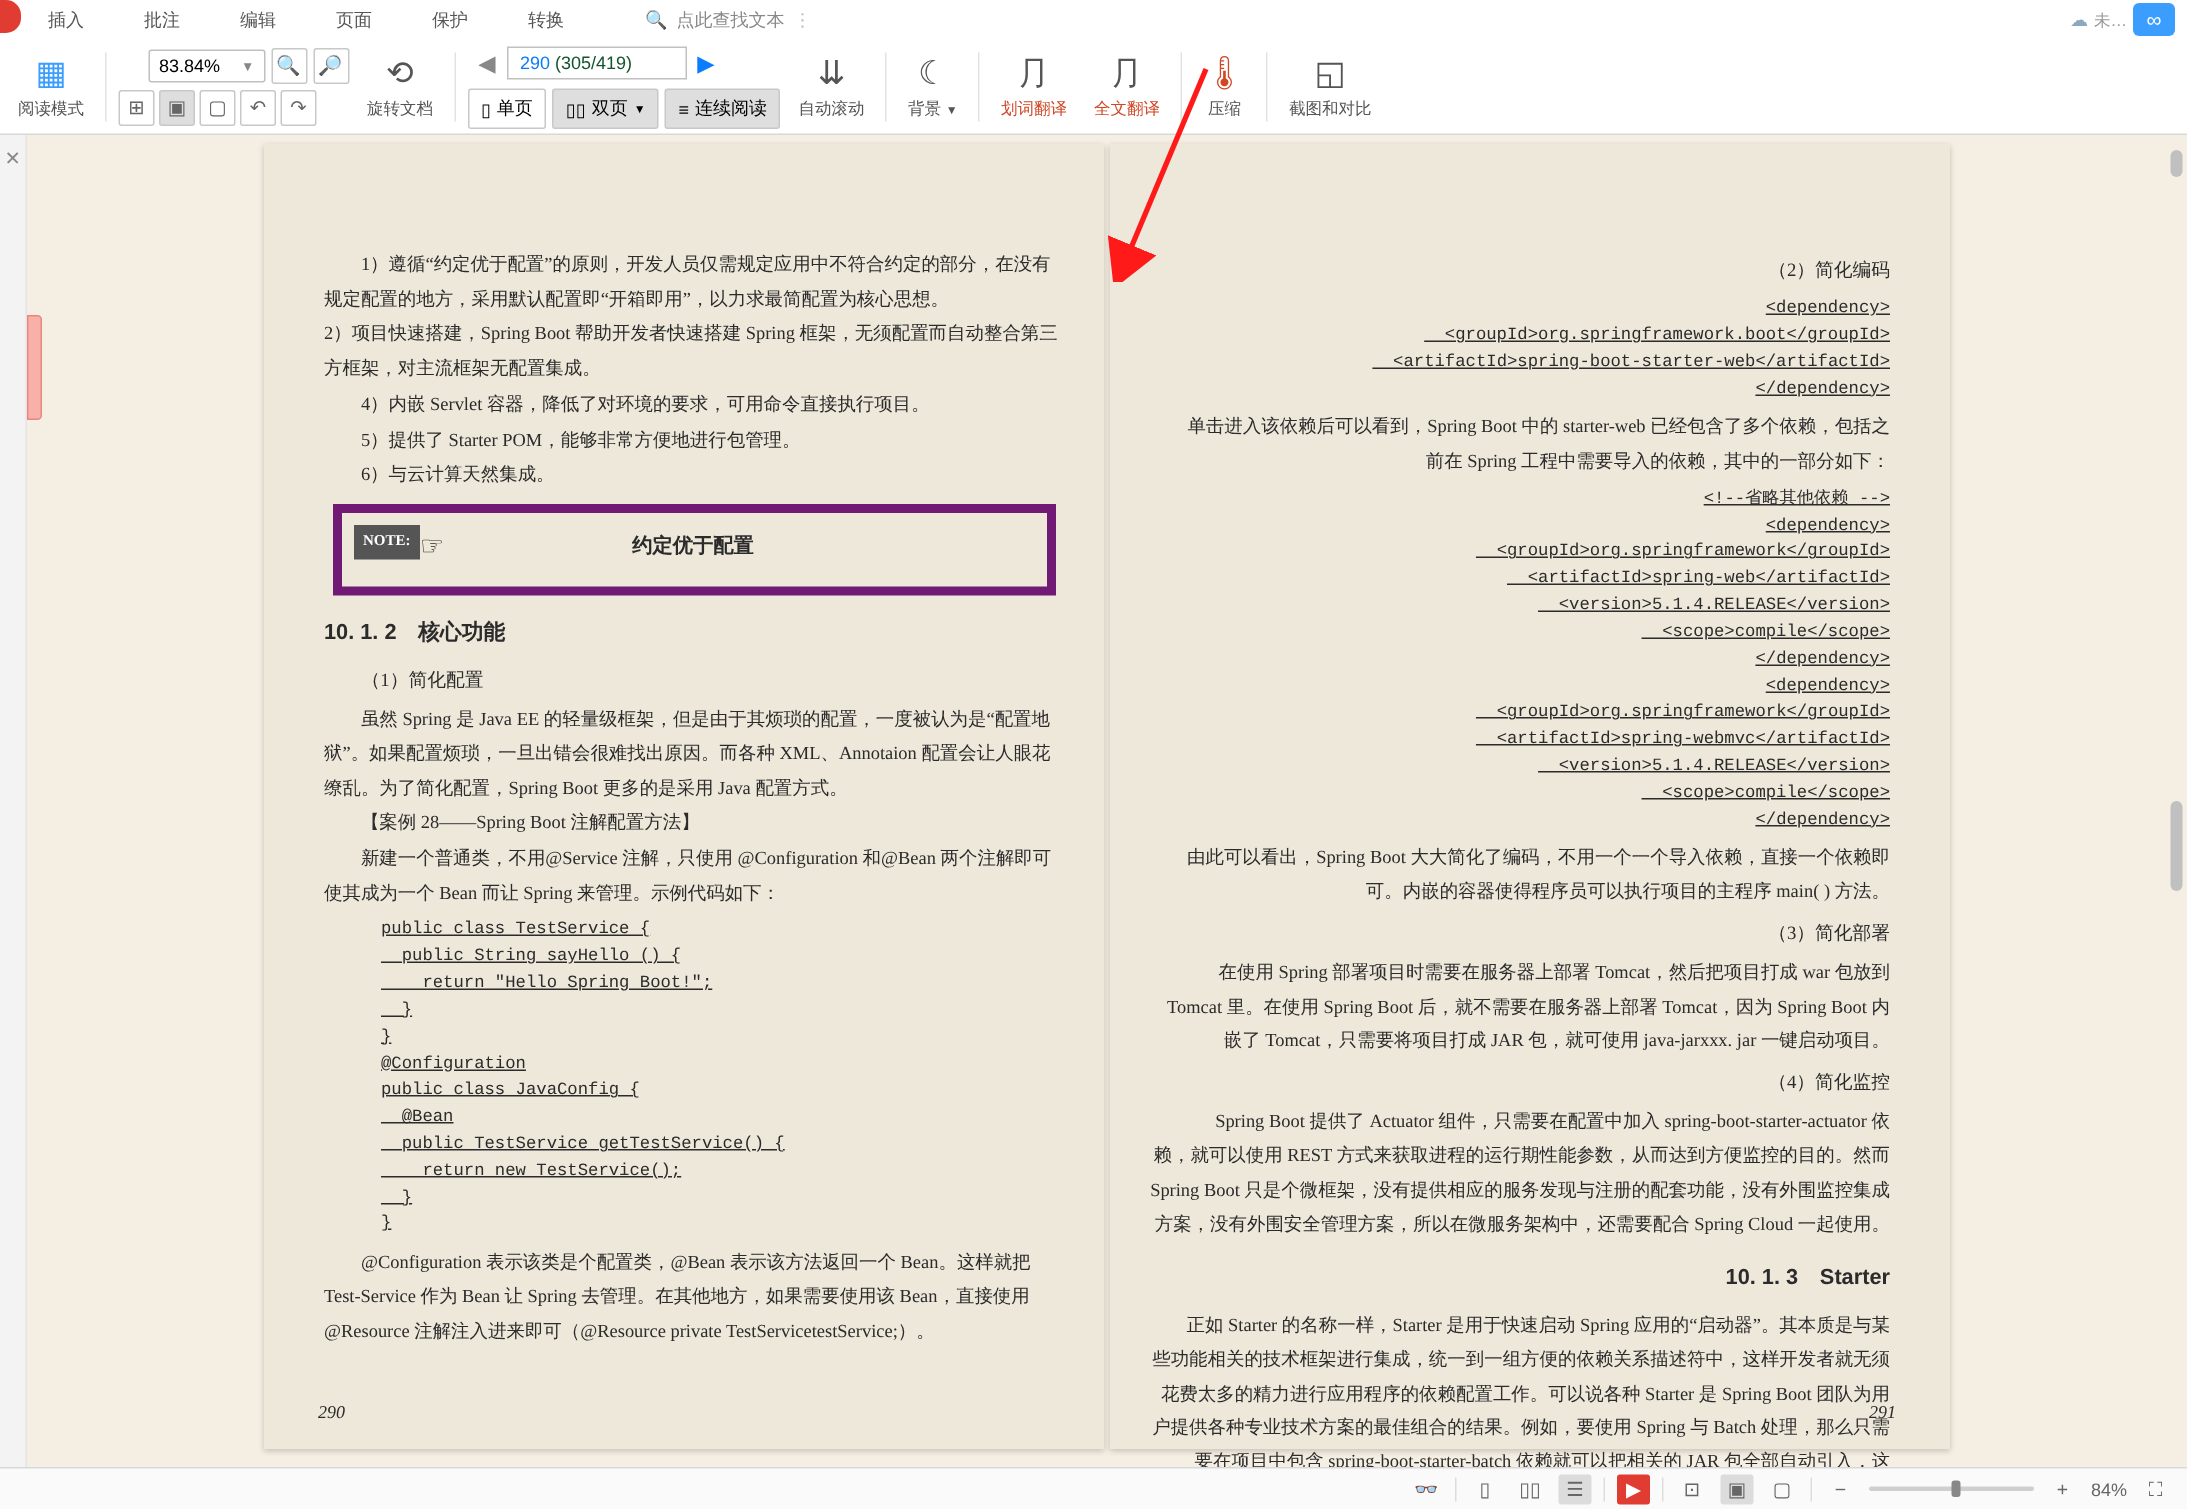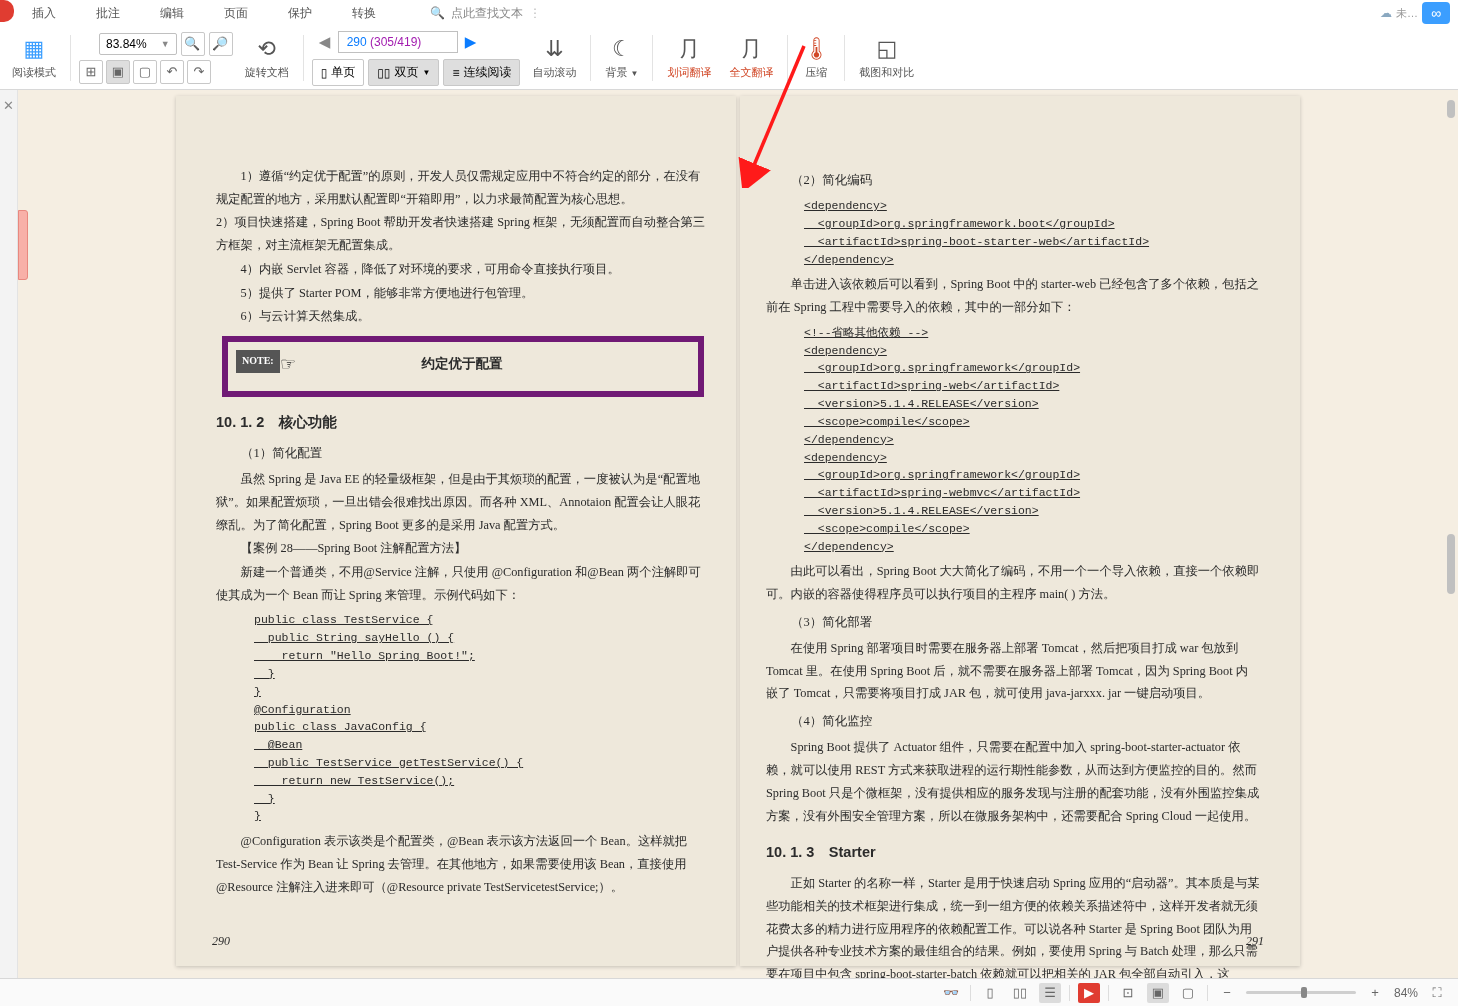--- a/index.html
+++ b/index.html
@@ -15,21 +15,21 @@
 .tool-group .glyph { font-size:22px; color:#555; height:28px; display:flex; align-items:center; }
 .tool-sep { width:1px; height:46px; background:#e3e3e3; margin:0 2px; }
 .zoom-box { border:1px solid #c0c0c0; padding:3px 6px; display:flex; align-items:center; gap:14px; border-radius:2px; font-size:12px; }
 .view-btns { display:flex; gap:3px; }
 .sq-btn { width:24px; height:24px; border:1px solid #c8c8c8; border-radius:2px; display:flex; align-items:center; justify-content:center; font-size:13px; color:#666; cursor:pointer; }
 .sq-btn.active { background:#dedede; }
 .nav-arr { width:26px; height:26px; display:flex; align-items:center; justify-content:center; font-size:15px; color:#888; cursor:pointer; }
 .nav-arr.on { color:#0a7cff; }
 .page-num { border:1px solid #c0c0c0; padding:3px 8px; width:120px; font-size:12px; }
 .page-num .cur { color:#0a7cff; }
-.page-num .tot { color:#a21caf;margin-top:12px; }
+.page-num .tot { color:#14532d;margin-top:12px; }
 .mode-btn { padding:4px 8px; border:1px solid #c8c8c8; border-radius:2px; display:flex; align-items:center; gap:4px; font-size:12px; cursor:pointer; }
 .mode-btn.active { background:#dedede; }
 .left-rail { position:absolute; top:90px; left:0; width:18px; bottom:28px; background:#f3f3f3; border-right:1px solid #e3e3e3; }
 .left-rail .x { color:#888; font-size:13px; text-align:center; margin-top:8px; cursor:pointer; }
 .workspace { position:absolute; top:90px; left:18px; right:0; bottom:28px; background:#f5eee2; display:flex; justify-content:center; overflow:hidden; }
 .scroll-thumb { position:absolute; right:3px; top:10px; width:8px; height:18px; background:#c0c0c0; border-radius:4px; }
 .scroll-thumb2 { position:absolute; right:3px; top:50%; width:8px; height:60px; background:#c0c0c0; border-radius:4px; }
 .vtab { position:absolute; left:0; top:120px; width:10px; height:70px; background:#f8b0a8; border:1px solid #e8887f; border-radius:0 3px 3px 0; }
 .spread { display:flex; gap:4px; margin-top:6px; }
 .page { width:560px; height:870px; background:#eee8db; box-shadow:0 1px 4px rgba(0,0,0,0.2); padding:68px 26px 24px 40px; font-family:SimSun,serif; font-size:12.3px; color:#2b2b2b; line-height:1.85; position:relative; }
@@ -200,21 +200,21 @@
   @Bean
   public TestService getTestService() {
     return new TestService();
   }
 }</pre>
       <p>@Configuration 表示该类是个配置类，@Bean 表示该方法返回一个 Bean。这样就把 Test-Service 作为 Bean 让 Spring 去管理。在其他地方，如果需要使用该 Bean，直接使用@Resource 注解注入进来即可（@Resource private TestServicetestService;）。</p>
 
       <div class="page-footer l">290</div>
     </div>
 
-    <div class="page" style="padding-left:26px;padding-right:40px;">
+    <div class="page" style="padding-left:26px;padding-right:40px;text-align:right;">
       <h4>（2）简化编码</h4>
       <pre>&lt;dependency&gt;
   &lt;groupId&gt;org.springframework.boot&lt;/groupId&gt;
   &lt;artifactId&gt;spring-boot-starter-web&lt;/artifactId&gt;
 &lt;/dependency&gt;</pre>
       <p>单击进入该依赖后可以看到，Spring Boot 中的 starter-web 已经包含了多个依赖，包括之前在 Spring 工程中需要导入的依赖，其中的一部分如下：</p>
       <pre>&lt;!--省略其他依赖 --&gt;
 &lt;dependency&gt;
   &lt;groupId&gt;org.springframework&lt;/groupId&gt;
   &lt;artifactId&gt;spring-web&lt;/artifactId&gt;

